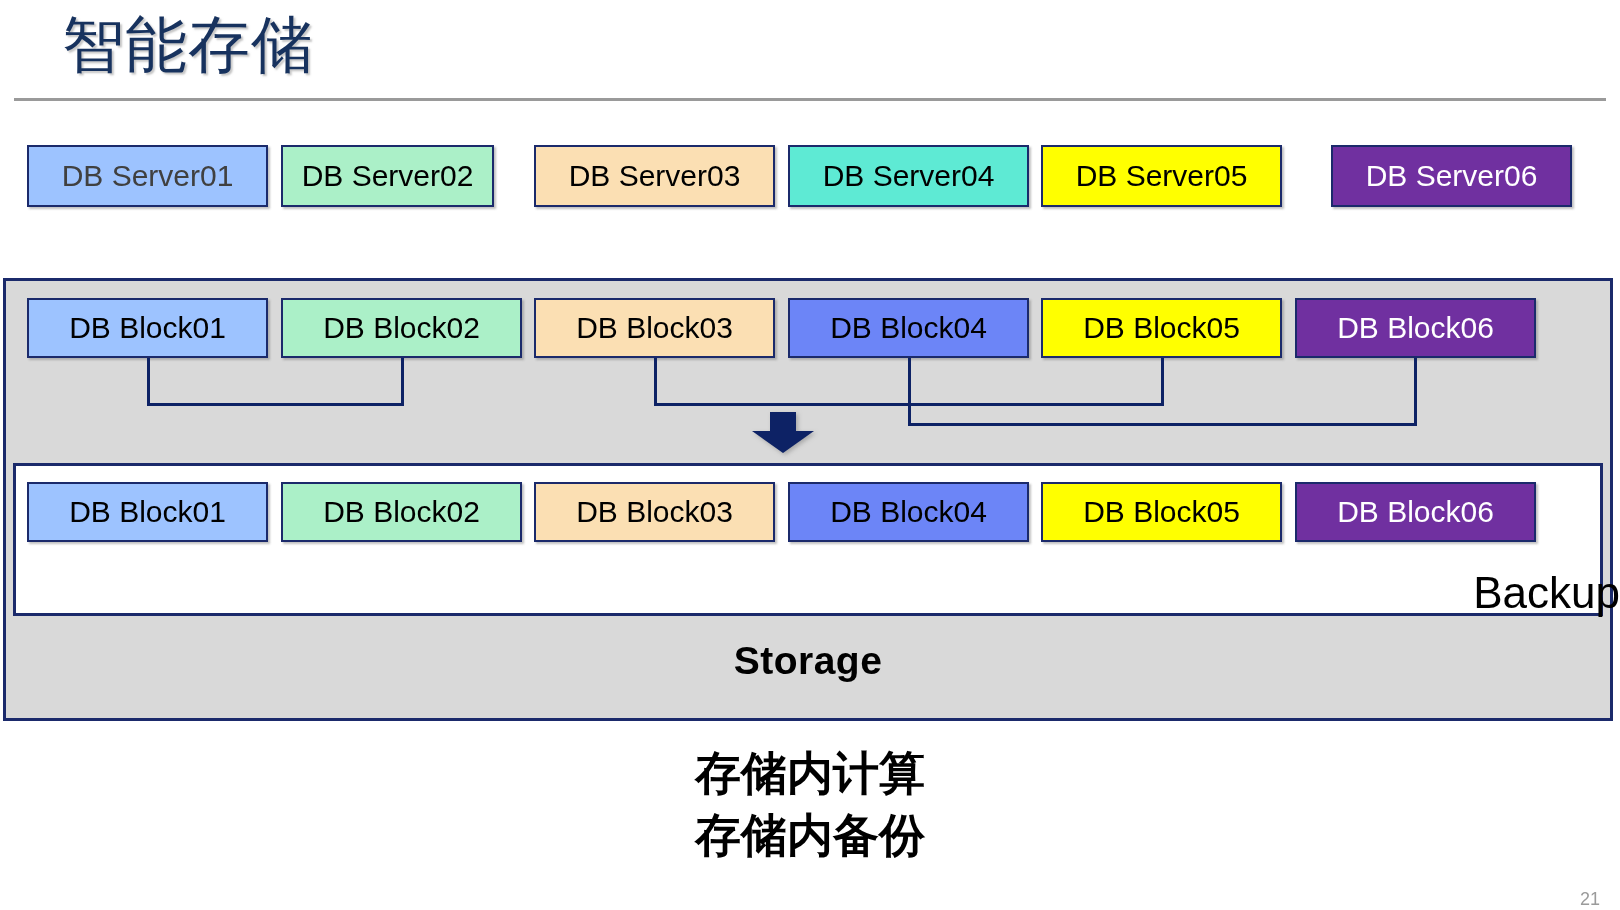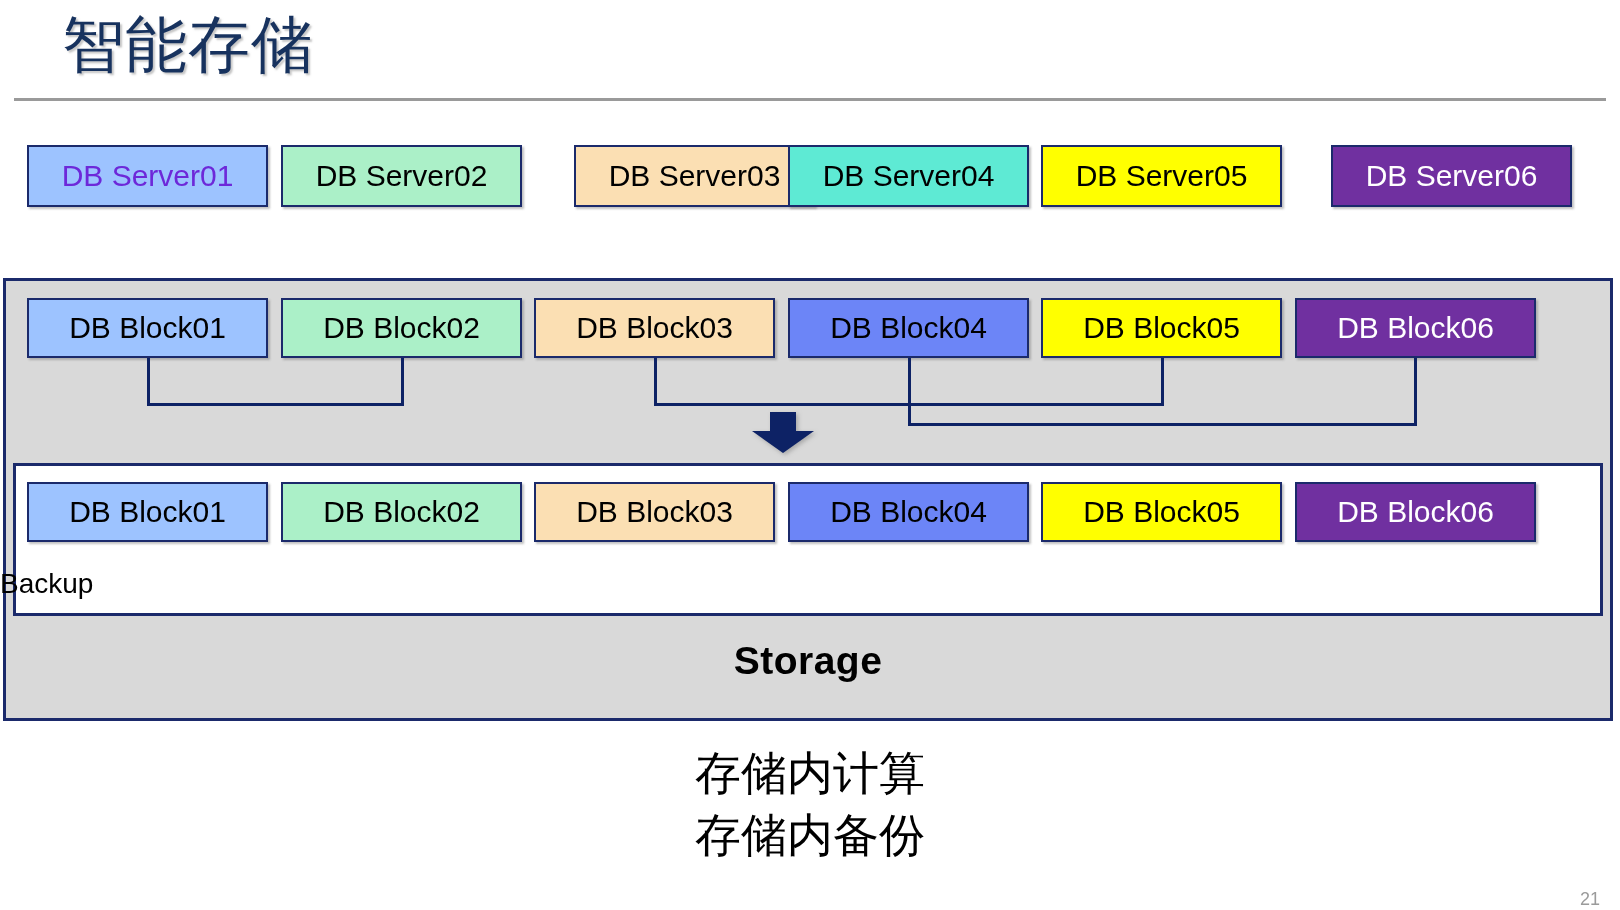--- a/index.html
+++ b/index.html
@@ -125,57 +125,57 @@
     background: #ffffff;
     border: 3px solid #1b2a6b;
     box-sizing: border-box;
   }
   #backup-row .cell { top: 482px; height: 60px; }
   .backup-label {
     position: absolute;
     left: 0;
     right: 0;
     top: 568px;
-    text-align: left;
-    font-size: 28px;
+    text-align: right;
+    font-size: 44px;
     color: #000000;
   }
 
   
   .captions {
     position: absolute;
     left: 0;
     right: 0;
     top: 742px;
     text-align: center;
     font-size: 46px;
     line-height: 62px;
     color: #000000;
   }
-  .captions div { white-space: nowrap; }
+  .captions div { white-space: nowrap; font-weight: bold; }
 
   
   .page-number {
     position: absolute;
     right: 20px;
     bottom: 0;
     font-size: 18px;
     color: #9b9b9b;
   }
 </style>
 </head>
 <body>
 
 <div class="slide-title">智能存储</div>
 <div class="title-rule"></div>
 
 <div id="server-row">
-    <div class="cell" style="left: 27px; width: 241px; background: rgb(157, 195, 255); color: #6d28d9;">DB Server01</div>
-    <div class="cell" style="left: 281px; width: 241px; background: rgb(171, 240, 200); color: rgb(0, 0, 0);">DB Server02</div>
-    <div class="cell" style="left: 534px; width: 241px; background: rgb(251, 223, 179); color: rgb(0, 0, 0); margin-left: 40px;">DB Server03</div>
+    <div class="cell" style="left: 27px; width: 241px; background: rgb(157, 195, 255); color: #404040;">DB Server01</div>
+    <div class="cell" style="left: 281px; width: 213px; background: rgb(171, 240, 200); color: rgb(0, 0, 0);">DB Server02</div>
+    <div class="cell" style="left: 534px; width: 241px; background: rgb(251, 223, 179); color: rgb(0, 0, 0);">DB Server03</div>
     <div class="cell" style="left: 788px; width: 241px; background: #5eead4; color: rgb(0, 0, 0);">DB Server04</div>
     <div class="cell" style="left: 1041px; width: 241px; background: rgb(255, 255, 0); color: rgb(0, 0, 0);">DB Server05</div>
     <div class="cell on-dark" style="left: 1295px; width: 241px; background: rgb(112, 48, 160); color: rgb(255, 255, 255); margin-left: 36px;">DB Server06</div>
   </div>
 
 <div class="storage-box">
   <div class="storage-label">Storage</div>
 </div>
 
 <div id="block-row">

